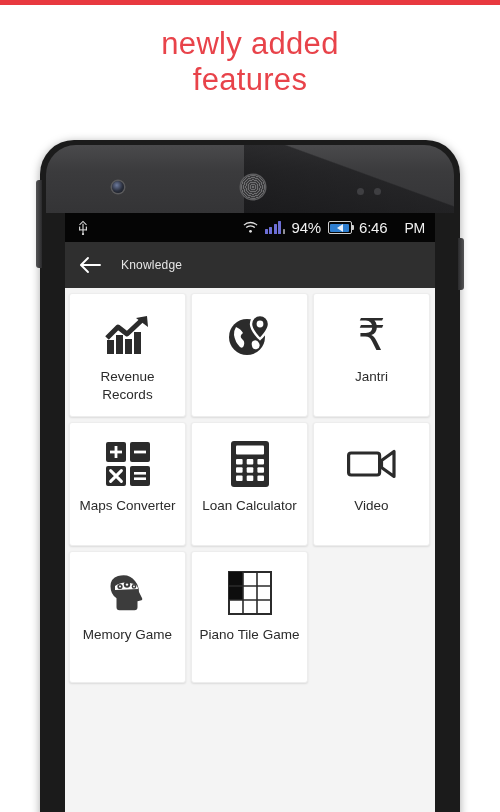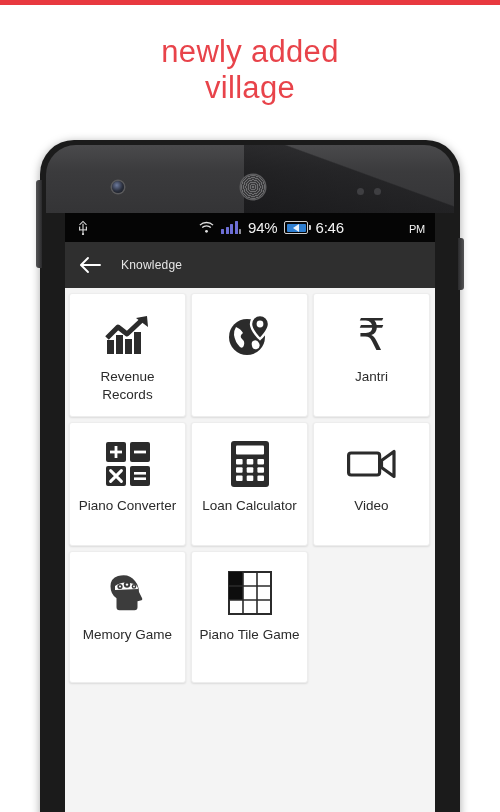--- a/index.html
+++ b/index.html
@@ -11,21 +11,21 @@
 
   
   .top-rule{
     position:absolute; top:0; left:0;
     width:500px; height:5px;
     background:#e8393f;
   }
 
   
   .promo{
-    position:absolute; top:34px; left:0; width:500px;
+    position:absolute; top:26px; left:0; width:500px;
     text-align:center;
     color:#e8434a;
     font-size:31px;
     line-height:36px;
     letter-spacing:0.3px;
     font-weight:400;
   }
   .promo span{ display:block; }
 
   
@@ -130,21 +130,21 @@
   }
   .batt-fill{ background:#2f7fd1; height:100%; width:100%; border-radius:1px; position:relative;}
   .batt-bolt{
     position:absolute; left:50%; top:50%; transform:translate(-50%,-50%);
     width:0;height:0;
     border-top:4px solid transparent;
     border-bottom:4px solid transparent;
     border-right:6px solid #eaf2fb;
   }
   .clock{ font-size:15px; color:#f2f2f2; letter-spacing:-.2px; display:flex; align-items:baseline; gap:17px;}
-  .clock .ampm{ font-size:11px;margin-left:48px; }
+  .clock .ampm{ font-size:14px; }
 
   
   .appbar{
     height:46px; width:100%;
     background:#2f2f2f;
     display:flex; align-items:center;
     padding-left:14px; gap:20px;
   }
   .back-ico{ width:22px; height:18px; display:block; }
   .appbar-title{
@@ -185,21 +185,21 @@
     font-family:"DejaVu Sans", sans-serif; font-weight:500;
   }
 </style>
 </head>
 <body>
 
 <div class="top-rule"></div>
 
 <div class="promo">
   <span>newly added</span>
-  <span>village</span>
+  <span>features</span>
 </div>
 
 <div class="phone">
   <div class="phone-body"></div>
 
   <div class="bezel-top">
     <div class="bezel-gloss"></div>
     <div class="cam"></div>
     <div class="speaker"></div>
     <div class="sensor a"></div>
@@ -300,21 +300,21 @@
             <rect x="0" y="24" width="20" height="20" rx="2" fill="#2b2b2b"></rect>
             <rect x="24" y="24" width="20" height="20" rx="2" fill="#2b2b2b"></rect>
             <rect x="8.6" y="4" width="2.8" height="12" fill="#ffffff"></rect>
             <rect x="4" y="8.6" width="12" height="2.8" fill="#ffffff"></rect>
             <rect x="28" y="8.6" width="12" height="2.8" fill="#ffffff"></rect>
             <path d="M4.6 28.6 L15.4 39.4 M15.4 28.6 L4.6 39.4" stroke="#ffffff" stroke-width="3" stroke-linecap="round"></path>
             <rect x="28" y="30" width="12" height="2.6" fill="#ffffff"></rect>
             <rect x="28" y="35.4" width="12" height="2.6" fill="#ffffff"></rect>
           </svg>
         </div>
-        <div class="tile-label">Piano Converter</div>
+        <div class="tile-label">Maps Converter</div>
       </div>
 
       <div class="tile h2">
         <div class="tile-icon">
           <svg width="38" height="46" viewBox="0 0 38 46">
             <rect x="0" y="0" width="38" height="46" rx="3" fill="#2b2b2b"></rect>
             <rect x="5" y="4.5" width="28" height="9" rx="1" fill="#ffffff"></rect>
             <g fill="#ffffff">
               <rect x="5" y="18" width="6.6" height="5.4" rx="1"></rect>
               <rect x="15.7" y="18" width="6.6" height="5.4" rx="1"></rect>

